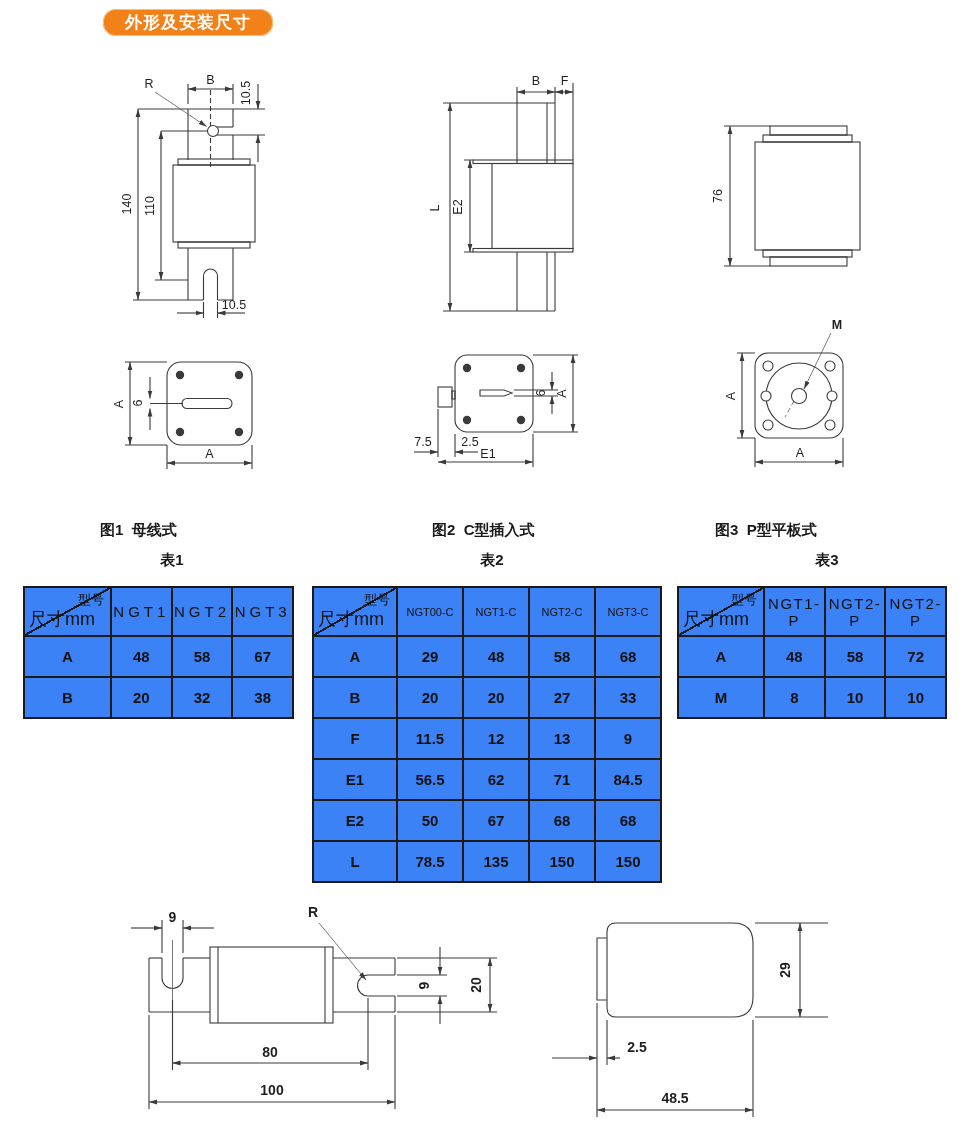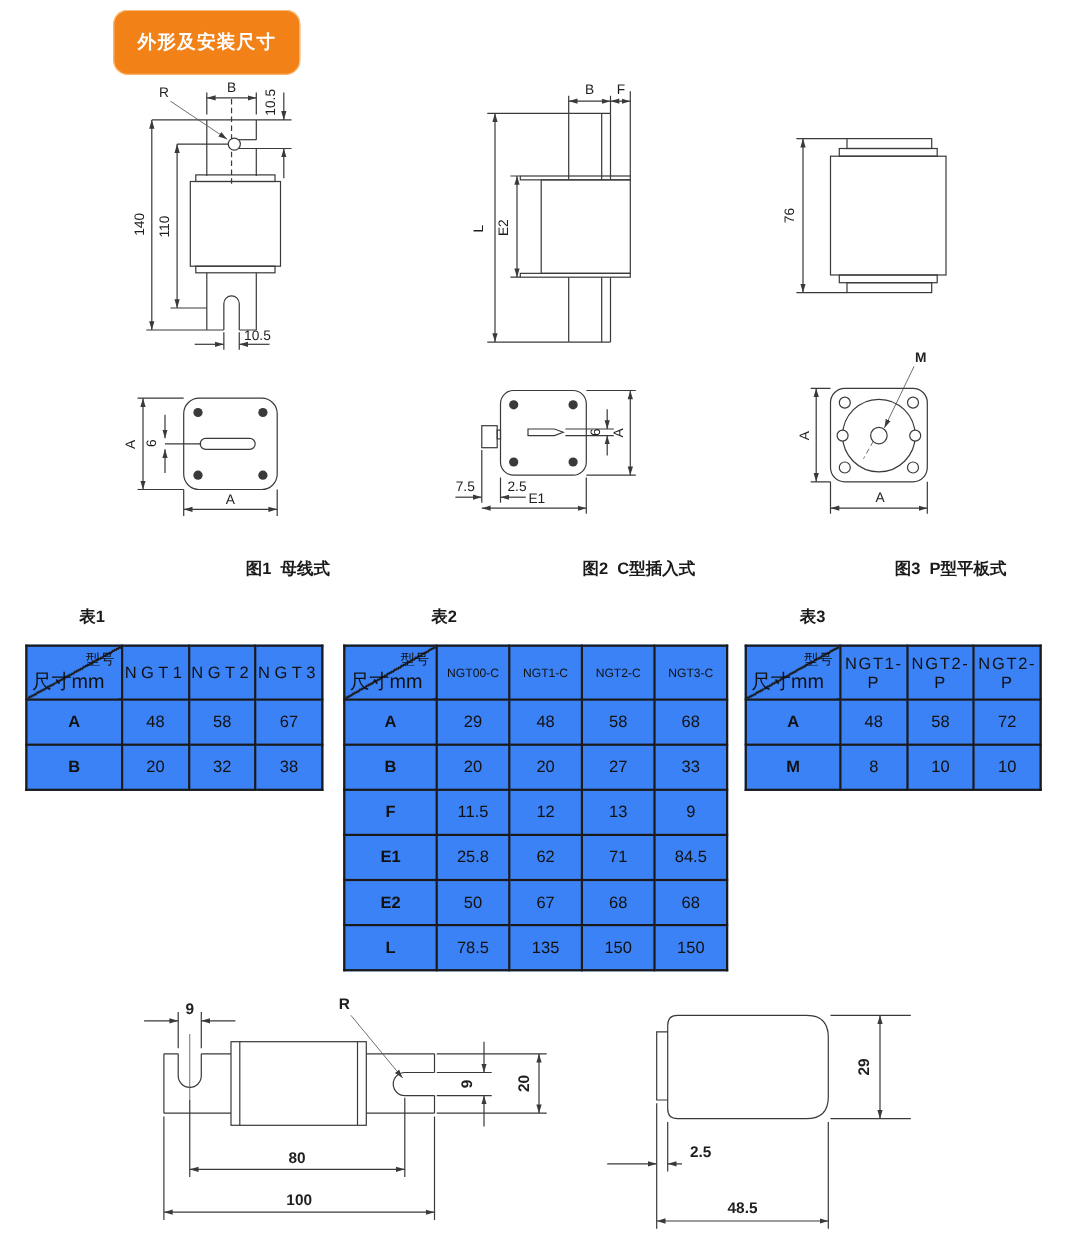--- a/index.html
+++ b/index.html
@@ -1,44 +1,44 @@
 <!DOCTYPE html>
 <html><head>
 <meta charset="utf-8">
 <style>
   html,body{margin:0;padding:0;background:#fff}
   #canvas{position:relative;width:970px;height:1143px;background:#ffffff;overflow:hidden;
           font-family:"Liberation Sans",sans-serif;color:#1a1a1a}
 
   
-  .badge{position:absolute;left:103px;top:9px;height:27px;line-height:27px;padding:16px 22px;
+  .badge{position:absolute;left:103px;top:9px;height:27px;line-height:27px;padding:0 22px;
          background:#F28118;color:#fff;font-size:17px;font-weight:bold;border-radius:13px;
          box-shadow:0 0 0 1px #f9c07a inset;letter-spacing:1px}
 
   
-  .cap{position:absolute;top:508px;width:200px;text-align:right;font-size:15px;font-weight:bold;white-space:pre}
-  .ttl{position:absolute;top:551px;width:200px;text-align:left;font-size:15px;font-weight:bold}
+  .cap{position:absolute;top:521px;width:200px;text-align:left;font-size:15px;font-weight:bold;white-space:pre}
+  .ttl{position:absolute;top:551px;width:200px;text-align:center;font-size:15px;font-weight:bold}
 
   
   .fig{position:absolute}
   svg{overflow:visible}
   .ln{stroke:#3a3a3a;stroke-width:1.1;fill:none}
   .thin{stroke:#5a5a5a;stroke-width:0.8;fill:none}
   .dash{stroke-dasharray:5 3}
   .fl{fill:#3a3a3a;stroke:none}
   .wh{fill:#ffffff;stroke:#3a3a3a;stroke-width:1.1}
   text.dm{font-family:"Liberation Sans",sans-serif;font-size:12.5px;fill:#1f1f1f}
   text.dm2{font-family:"Liberation Sans",sans-serif;font-size:14px;font-weight:600;fill:#1f1f1f}
 
   
   table.dim{position:absolute;border-collapse:collapse;table-layout:fixed;background:#3b82f6}
   table.dim th,table.dim td{border:2px solid #1a1a1a;text-align:center;vertical-align:middle;
          padding:0;font-size:15px;font-weight:500;color:#111}
   table.dim thead th{height:47px}
-  table.dim tbody th,table.dim tbody td{height:39px;font-weight:400}
+  table.dim tbody th,table.dim tbody td{height:39px;font-weight:700}
   table.dim tbody th{font-weight:600}
   th.corner{position:relative;
      background-image:linear-gradient(to bottom right,transparent calc(50% - 1px),#1a1a1a calc(50% - 1px),#1a1a1a calc(50% + 1px),transparent calc(50% + 1px))}
   th.corner .c-top{position:absolute;top:3px;right:6px;font-size:13px;font-weight:500}
   th.corner .c-bot{position:absolute;bottom:4px;left:4px;font-size:18px;font-weight:500}
   #t1{left:23px;top:586px;width:271px}   #t1 th.corner{width:85px}
   #t2{left:312px;top:586px;width:350px}  #t2 th.corner{width:82px}
   #t3{left:677px;top:586px;width:270px}  #t3 th.corner{width:84px}
   #t1 thead th:not(.corner){letter-spacing:4px}
   #t3 thead th:not(.corner){letter-spacing:1.5px}
@@ -262,21 +262,21 @@
         </tr>
         <tr>
           <th>F</th>
           <td>11.5</td>
           <td>12</td>
           <td>13</td>
           <td>9</td>
         </tr>
         <tr>
           <th>E1</th>
-          <td>25.8</td>
+          <td>56.5</td>
           <td>62</td>
           <td>71</td>
           <td>84.5</td>
         </tr>
         <tr>
           <th>E2</th>
           <td>50</td>
           <td>67</td>
           <td>68</td>
           <td>68</td>

